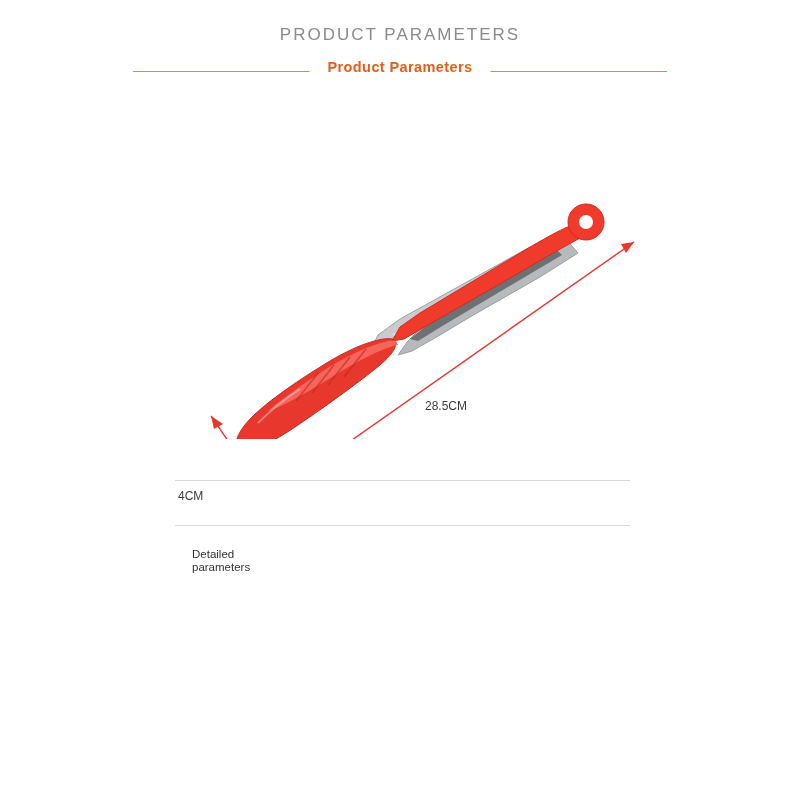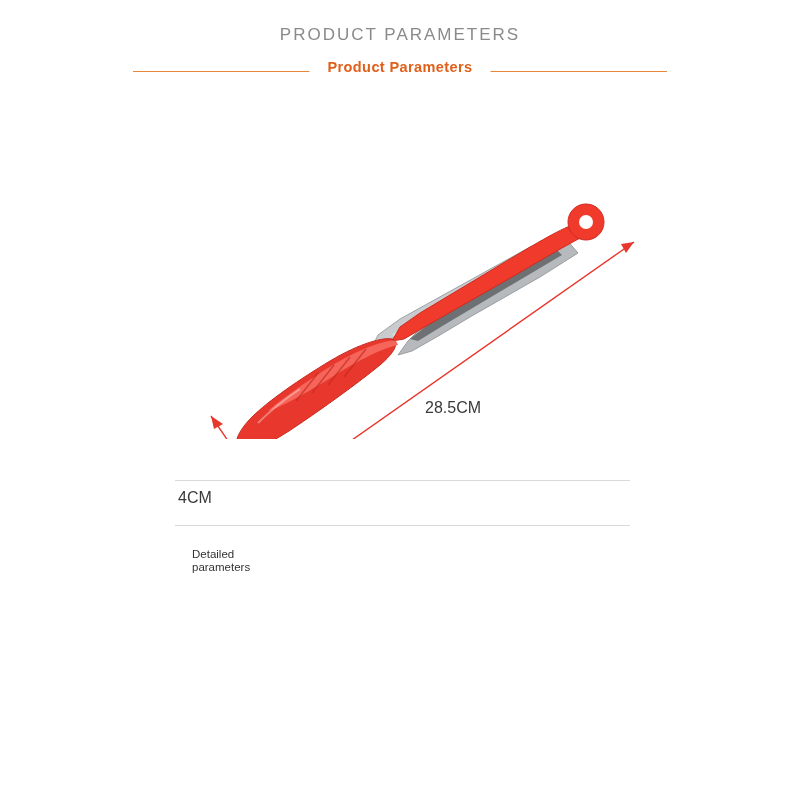--- a/index.html
+++ b/index.html
@@ -58,21 +58,21 @@
     margin-top: 6px;
   }
   .hero svg {
     position: absolute;
     top: 0;
     left: 0;
   }
   .dim-label {
     position: absolute;
     color: #3a3a3a;
-    font-size: 16px;
+    font-size: 12px;
   }
   .dim-length { left: 425px; top: 310px; }
   .dim-width  { left: 178px; top: 371px; margin-top: 29px; }
 
   
   .detail-section {
     position: absolute;
     top: 470px;
     left: 0;
     width: 800px;

